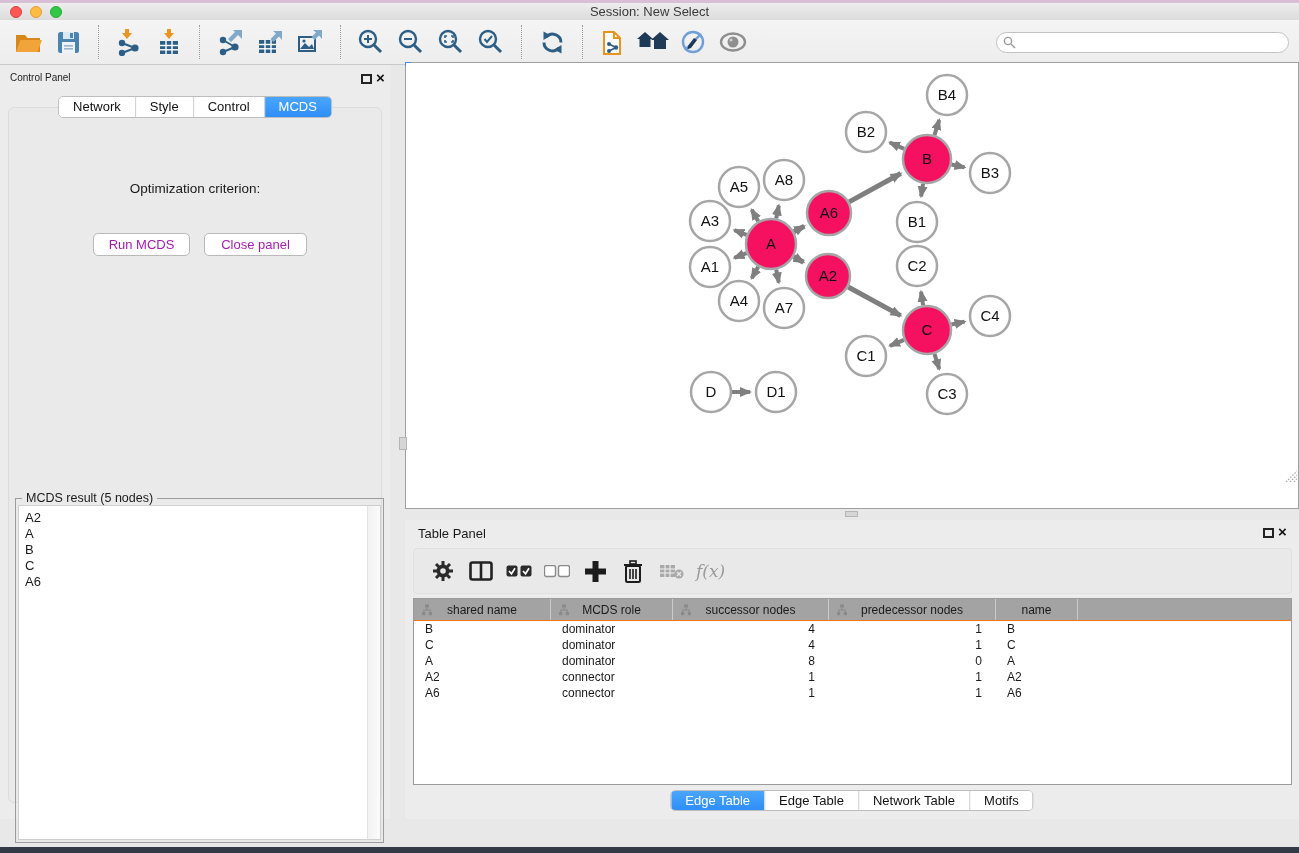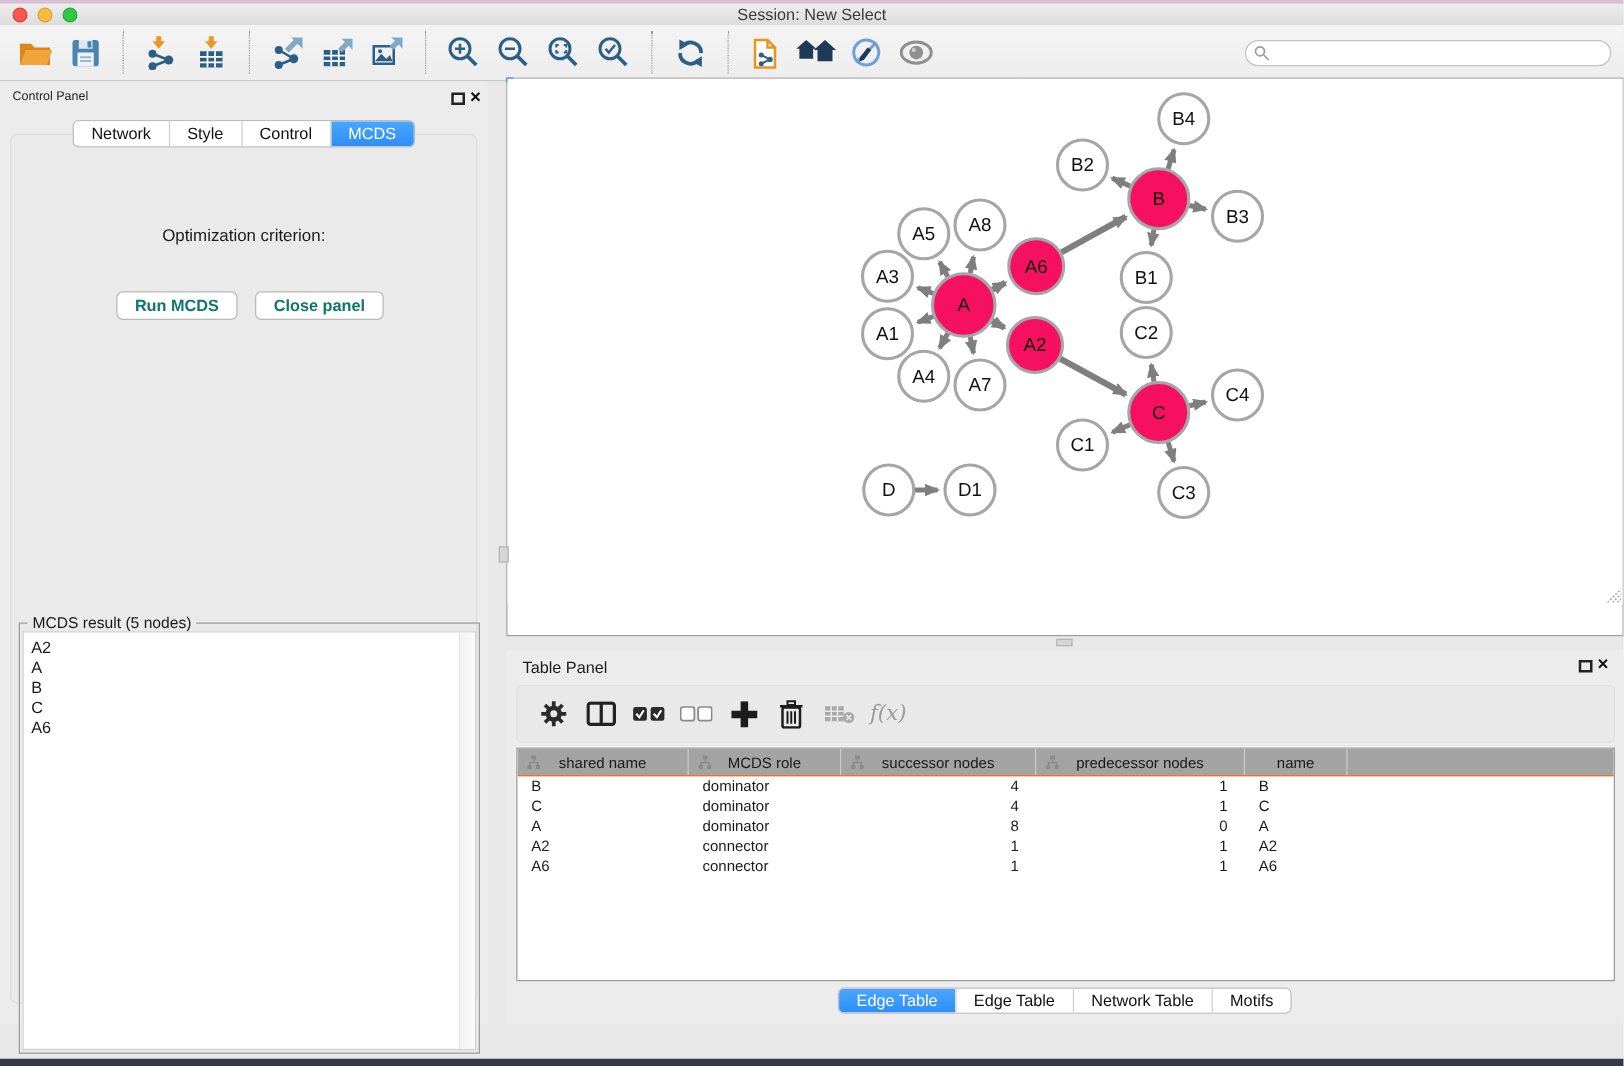--- a/index.html
+++ b/index.html
@@ -45,22 +45,22 @@
   .opt-label { position:absolute; top:73px; width:100%; text-align:center; font-size:13.5px; }
   .select-box { position:absolute; left:35px; top:92px; width:312px; height:24px; background:#fff;
     border:1px solid #b9b9b9; border-radius:4px; display:flex; align-items:center; }
   .select-text { flex:1; font-size:13px; padding-left:8px; white-space:nowrap; overflow:hidden; }
   .select-stepper { width:21px; height:22px; border-radius:3px; margin-right:1px;
     background:linear-gradient(#5db0fe,#1f7ef7); display:flex; flex-direction:column;
     align-items:center; justify-content:center; gap:2px; }
   .tri-up { width:0; height:0; border-left:4px solid transparent; border-right:4px solid transparent; border-bottom:5px solid #fff; }
   .tri-dn { width:0; height:0; border-left:4px solid transparent; border-right:4px solid transparent; border-top:5px solid #fff; }
   .btn { position:absolute; height:23px; background:#fff; border:1px solid #b9b9b9; border-radius:5px;
-    font-size:13px; color:#0f766e; display:flex; align-items:center; justify-content:center;
-    font-family:"Liberation Sans",sans-serif;font-weight:bold; }
+    font-size:13px; color:#a21caf; display:flex; align-items:center; justify-content:center;
+    font-family:"Liberation Sans",sans-serif; }
   .run-btn { left:84px; top:125px; width:97px; }
   .closep-btn { left:195px; top:125px; width:103px; }
   .result-box { position:absolute; left:6px; top:390px; width:369px; height:345px; border:1px solid #9c9c9c; }
   .result-legend { position:absolute; top:-8px; left:6px; background:#eaeaea; padding:0 4px; font-size:12.5px; }
   .result-list { position:absolute; left:2px; top:6px; right:2px; bottom:2px; background:#fff;
     border:1px solid #cfcfcf; overflow:hidden; }
   .result-list ul { list-style:none; padding:4px 0 0 6px; }
   .result-list li { font-size:13px; line-height:16px; }
   .result-scroll { position:absolute; right:0; top:0; bottom:0; width:13px;
     background:linear-gradient(to right,#f2f2f2,#fbfbfb); border-left:1px solid #e3e3e3; }

